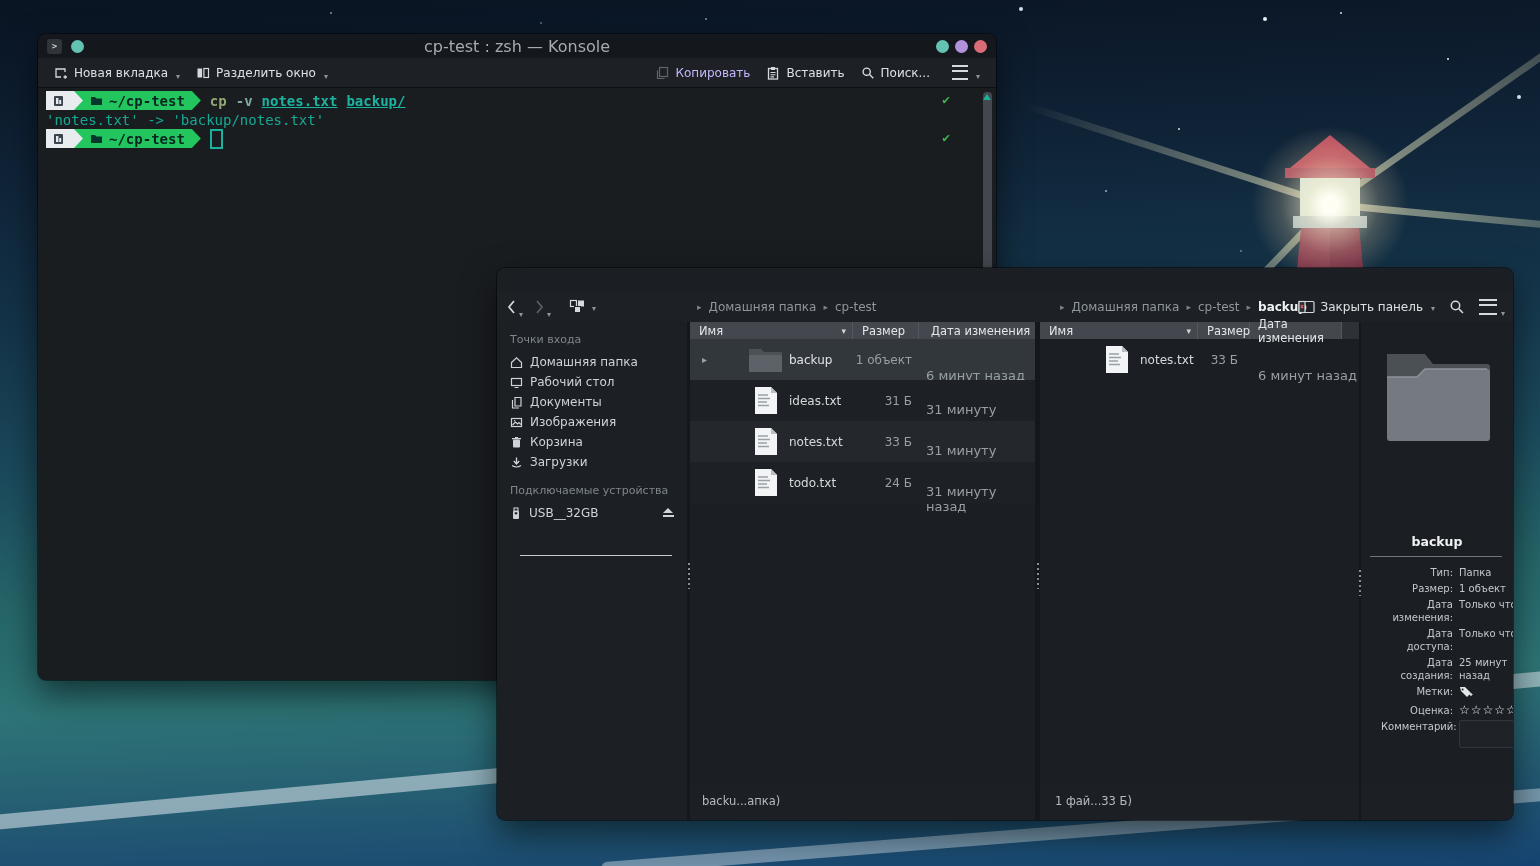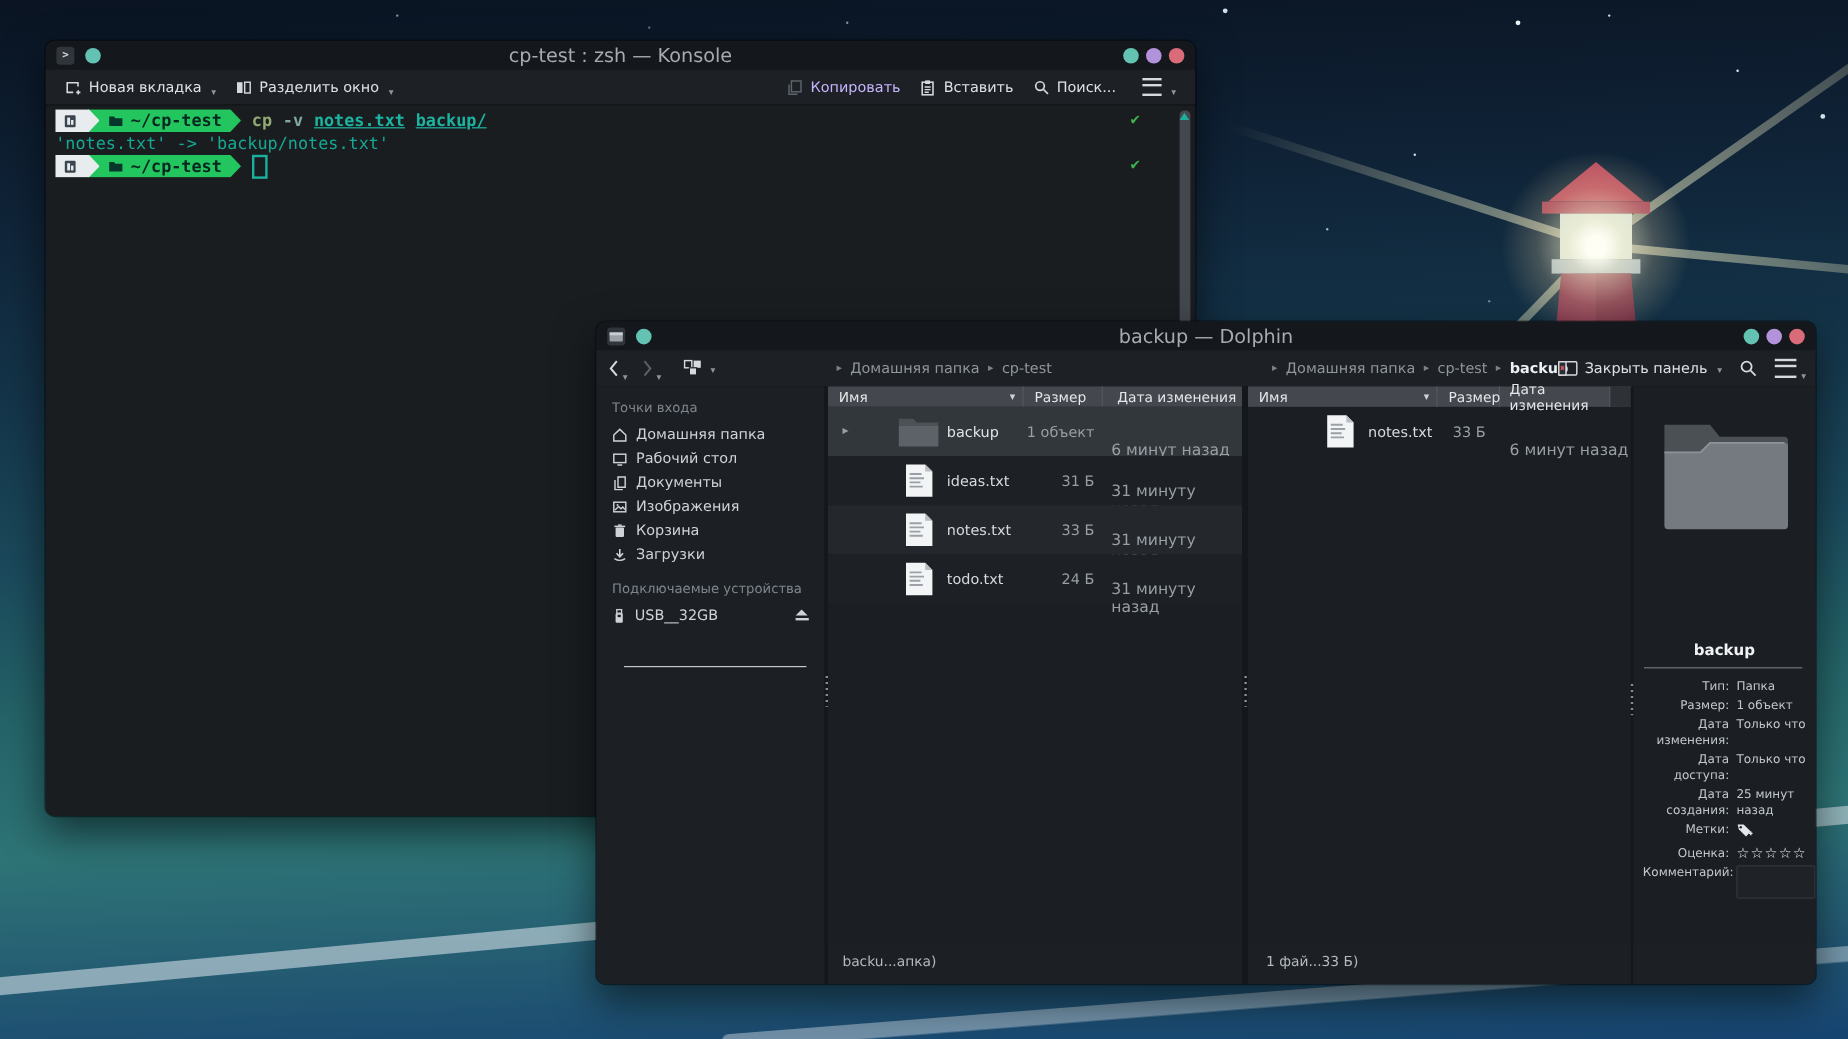--- a/index.html
+++ b/index.html
@@ -215,35 +215,20 @@
       </div>
       <div class="outline-cursor"></div>
       <span class="chk">✔</span>
     </div>
   </div>
   <div class="kscroll"></div>
   <div class="kscroll-mark"></div>
 </div>
 
 <div class="abs window" id="dolphin">
-  <div class="titlebar">
-    <div class="tb-left">
-      <svg class="appicon" width="15" height="15" viewBox="0 0 15 15" style="background:#30353b;">
-        <rect x="2" y="4" width="11" height="7.5" rx="1" fill="#9aa0a6"></rect>
-        <rect x="2" y="4" width="11" height="2.4" fill="#c8cdd1"></rect>
-      </svg>
-      <div class="circle c-teal"></div>
-    </div>
-    <div class="tb-title">backup — Dolphin</div>
-    <div class="tb-right">
-      <div class="circle c-teal"></div>
-      <div class="circle c-purple"></div>
-      <div class="circle c-red"></div>
-    </div>
-  </div>
 
   <div class="dtoolbar">
     <div class="navgrp">
       <div class="navbtn">
         <svg width="9" height="16" viewBox="0 0 9 16" fill="none" stroke="#d6dade" stroke-width="1.7">
             <path d="M7,2 L2,8 L7,14"></path>
           </svg>
         <span class="caret-sm">▾</span>
       </div>
       <div class="navbtn">
@@ -441,21 +426,21 @@
   </div>
 
   <div class="abs" style="left:864px;top:54px;width:152px;bottom:0;background:#1b1f24;">
     <svg class="abs" style="left:16px;top:24px;" width="120" height="100" viewBox="0 0 120 100">
       <path d="M10,8 h38 l8,10 h54 a3,3 0 0 1 3,3 v10 H10 Z" fill="#4b5055"></path>
       <path d="M10,31 h30 l8,-8 h62 a3,3 0 0 1 3,3 v66 a3,3 0 0 1 -3,3 H13 a3,3 0 0 1 -3,-3 Z" fill="#757a80"></path>
       <path d="M10,31 h30 l8,-8 h62" fill="none" stroke="#8e9399" stroke-width="1.5"></path>
     </svg>
     <div class="abs" style="left:0;width:152px;top:212px;text-align:center;color:#f0f2f4;font-size:12.5px;font-weight:bold;">backup</div>
     <div class="abs" style="left:9px;right:11px;top:234px;height:1px;background:#70767c;"></div>
-    <div class="abs" style="left:8px;top:244px;width:148px;display:grid;grid-template-columns:72px 70px;column-gap:6px;row-gap:3px;font-size:10px;line-height:13px;">
+    <div class="abs" style="left:20px;top:244px;width:148px;display:grid;grid-template-columns:72px 70px;column-gap:6px;row-gap:3px;font-size:10px;line-height:13px;">
       <span class="info-label">Тип:</span>
       <span class="info-value">Папка</span>
       <span class="info-label">Размер:</span>
       <span class="info-value">1 объект</span>
       <span class="info-label">Дата изменения:</span>
       <span class="info-value">Только что</span>
       <span class="info-label">Дата доступа:</span>
       <span class="info-value">Только что</span>
       <span class="info-label">Дата создания:</span>
       <span class="info-value">25 минут назад</span>

